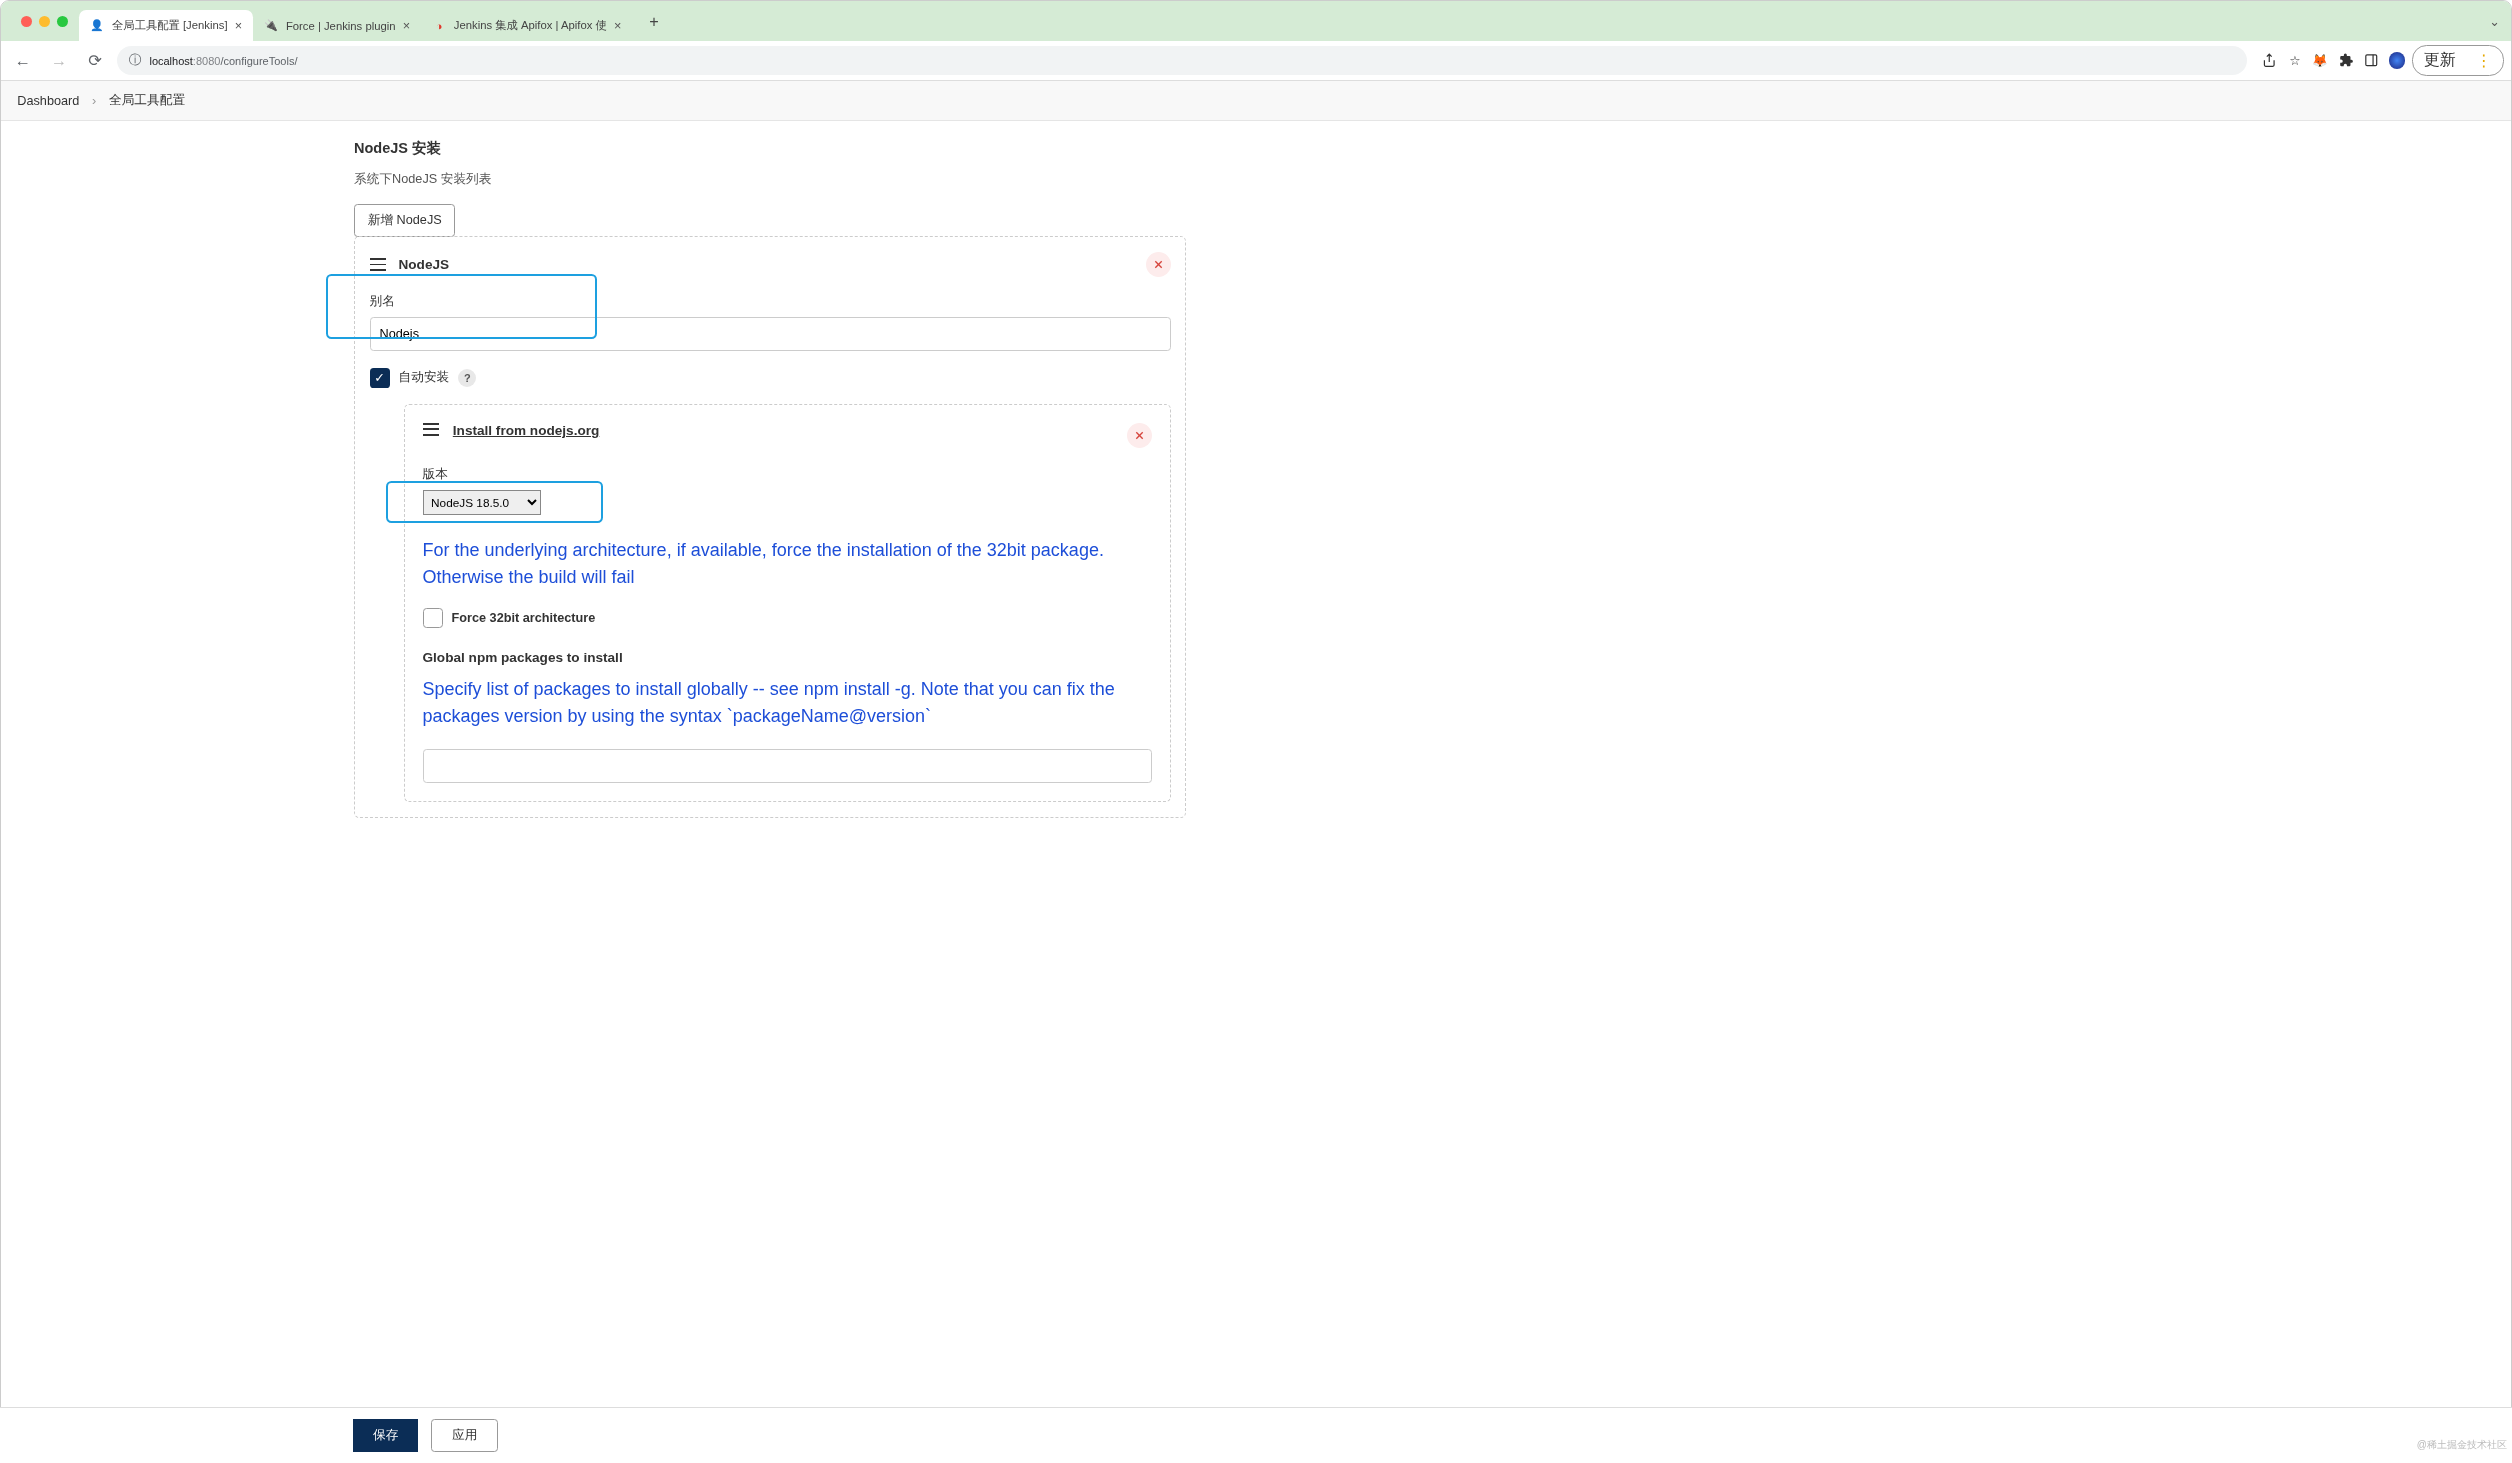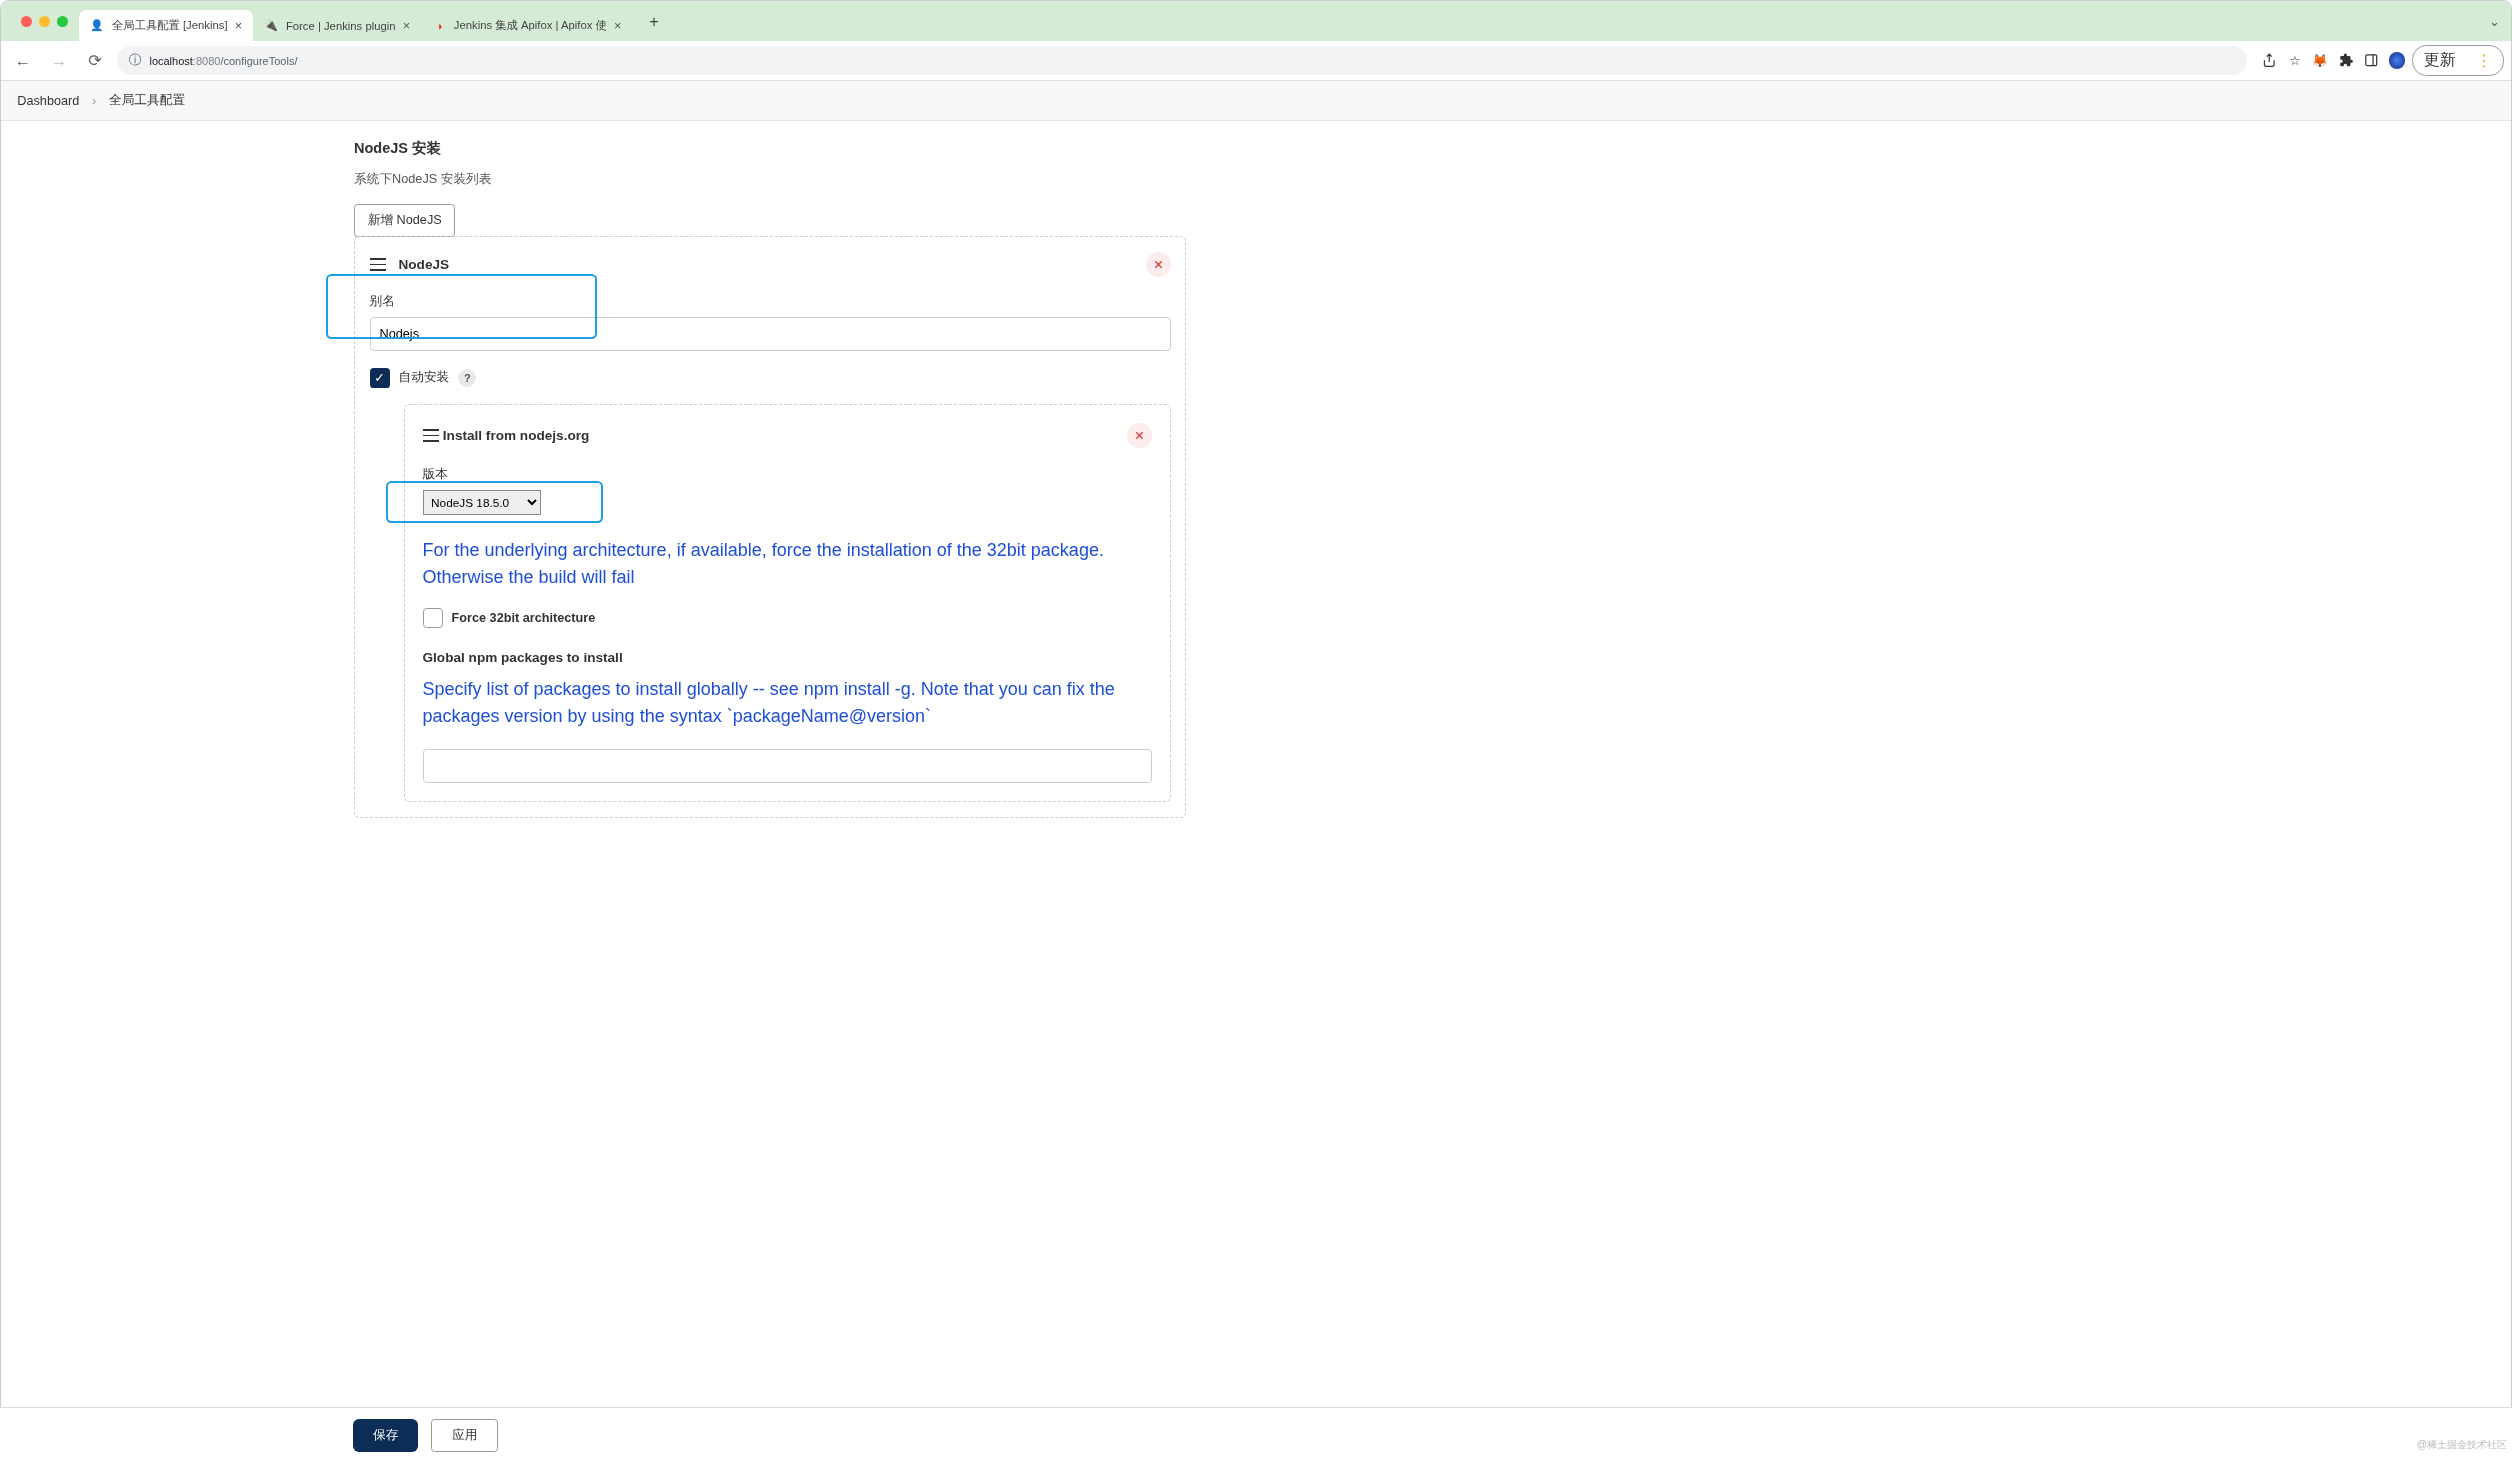--- a/index.html
+++ b/index.html
@@ -58,28 +58,28 @@
     .select-highlight { width: 217px; padding: 5.4px; }
     
     .checkbox-row { display: flex; align-items: center; gap: 9px; margin-bottom: 16.3px; }
     .checkbox { width: 20px; height: 20px; border-radius: 3.6px; display: flex; align-items: center; justify-content: center; cursor: pointer; }
     .checkbox.checked { background: #0b2d56; }
     .checkbox.unchecked { border: 1.8px solid #999; }
     .checkmark { color: #fff; font-size: 12.7px; }
     .help-icon { width: 18px; height: 18px; border-radius: 50%; background: #e8e8e8; display: flex; align-items: center; justify-content: center; font-size: 11px; font-weight: 700; color: #555; cursor: pointer; }
     
     .inner-block { border: 1.8px dashed #ccc; border-radius: 5.4px; padding: 18px; margin-left: 34px; }
-    .inner-header { display: flex; align-items: center; gap: 4px; margin-bottom: 18px; }
+    .inner-header { display: flex; gap: 14px; margin-bottom: 18px; text-decoration: underline; }
     .select-input { height: 25px; border: 0.9px solid #888; font-size: 11.8px; padding: 0 3.6px; min-width: 118px; }
     .help-text { font-size: 18px; color: #1d4ed8; margin: 22px 0 16.3px; line-height: 1.5; }
     .section-label { font-size: 13.6px; font-weight: 700; color: #333; margin-bottom: 11px; }
     
     
     .bottom-bar { position: fixed; bottom: 0; left: 0; right: 0; border-top: 0.9px solid #ddd; background: #fff; padding: 11px 0 11px 353px; display: flex; gap: 12.7px; }
-    .primary-btn { background: #0b2d56; color: #fff; border: none; border-radius: 6px; padding: 7.2px 20px; font-size: 12.7px; cursor: pointer; }
+    .primary-btn { background: #0b2d56; color: #fff; border: none; border-radius: 0; padding: 7.2px 20px; font-size: 12.7px; cursor: pointer; }
     .secondary-btn { background: #fff; border: 0.9px solid #999; border-radius: 3.6px; padding: 7.2px 20px; font-size: 12.7px; cursor: pointer; color: #333; }
     .watermark { position: fixed; bottom: 11px; right: 5px; font-size: 10px; color: #bbb; }
   </style>
 </head>
 <body>
 
 <div class="browser-window">
   <div class="tab-strip">
     <div class="traffic-lights">
       <div class="traffic-light tl-red"></div>

